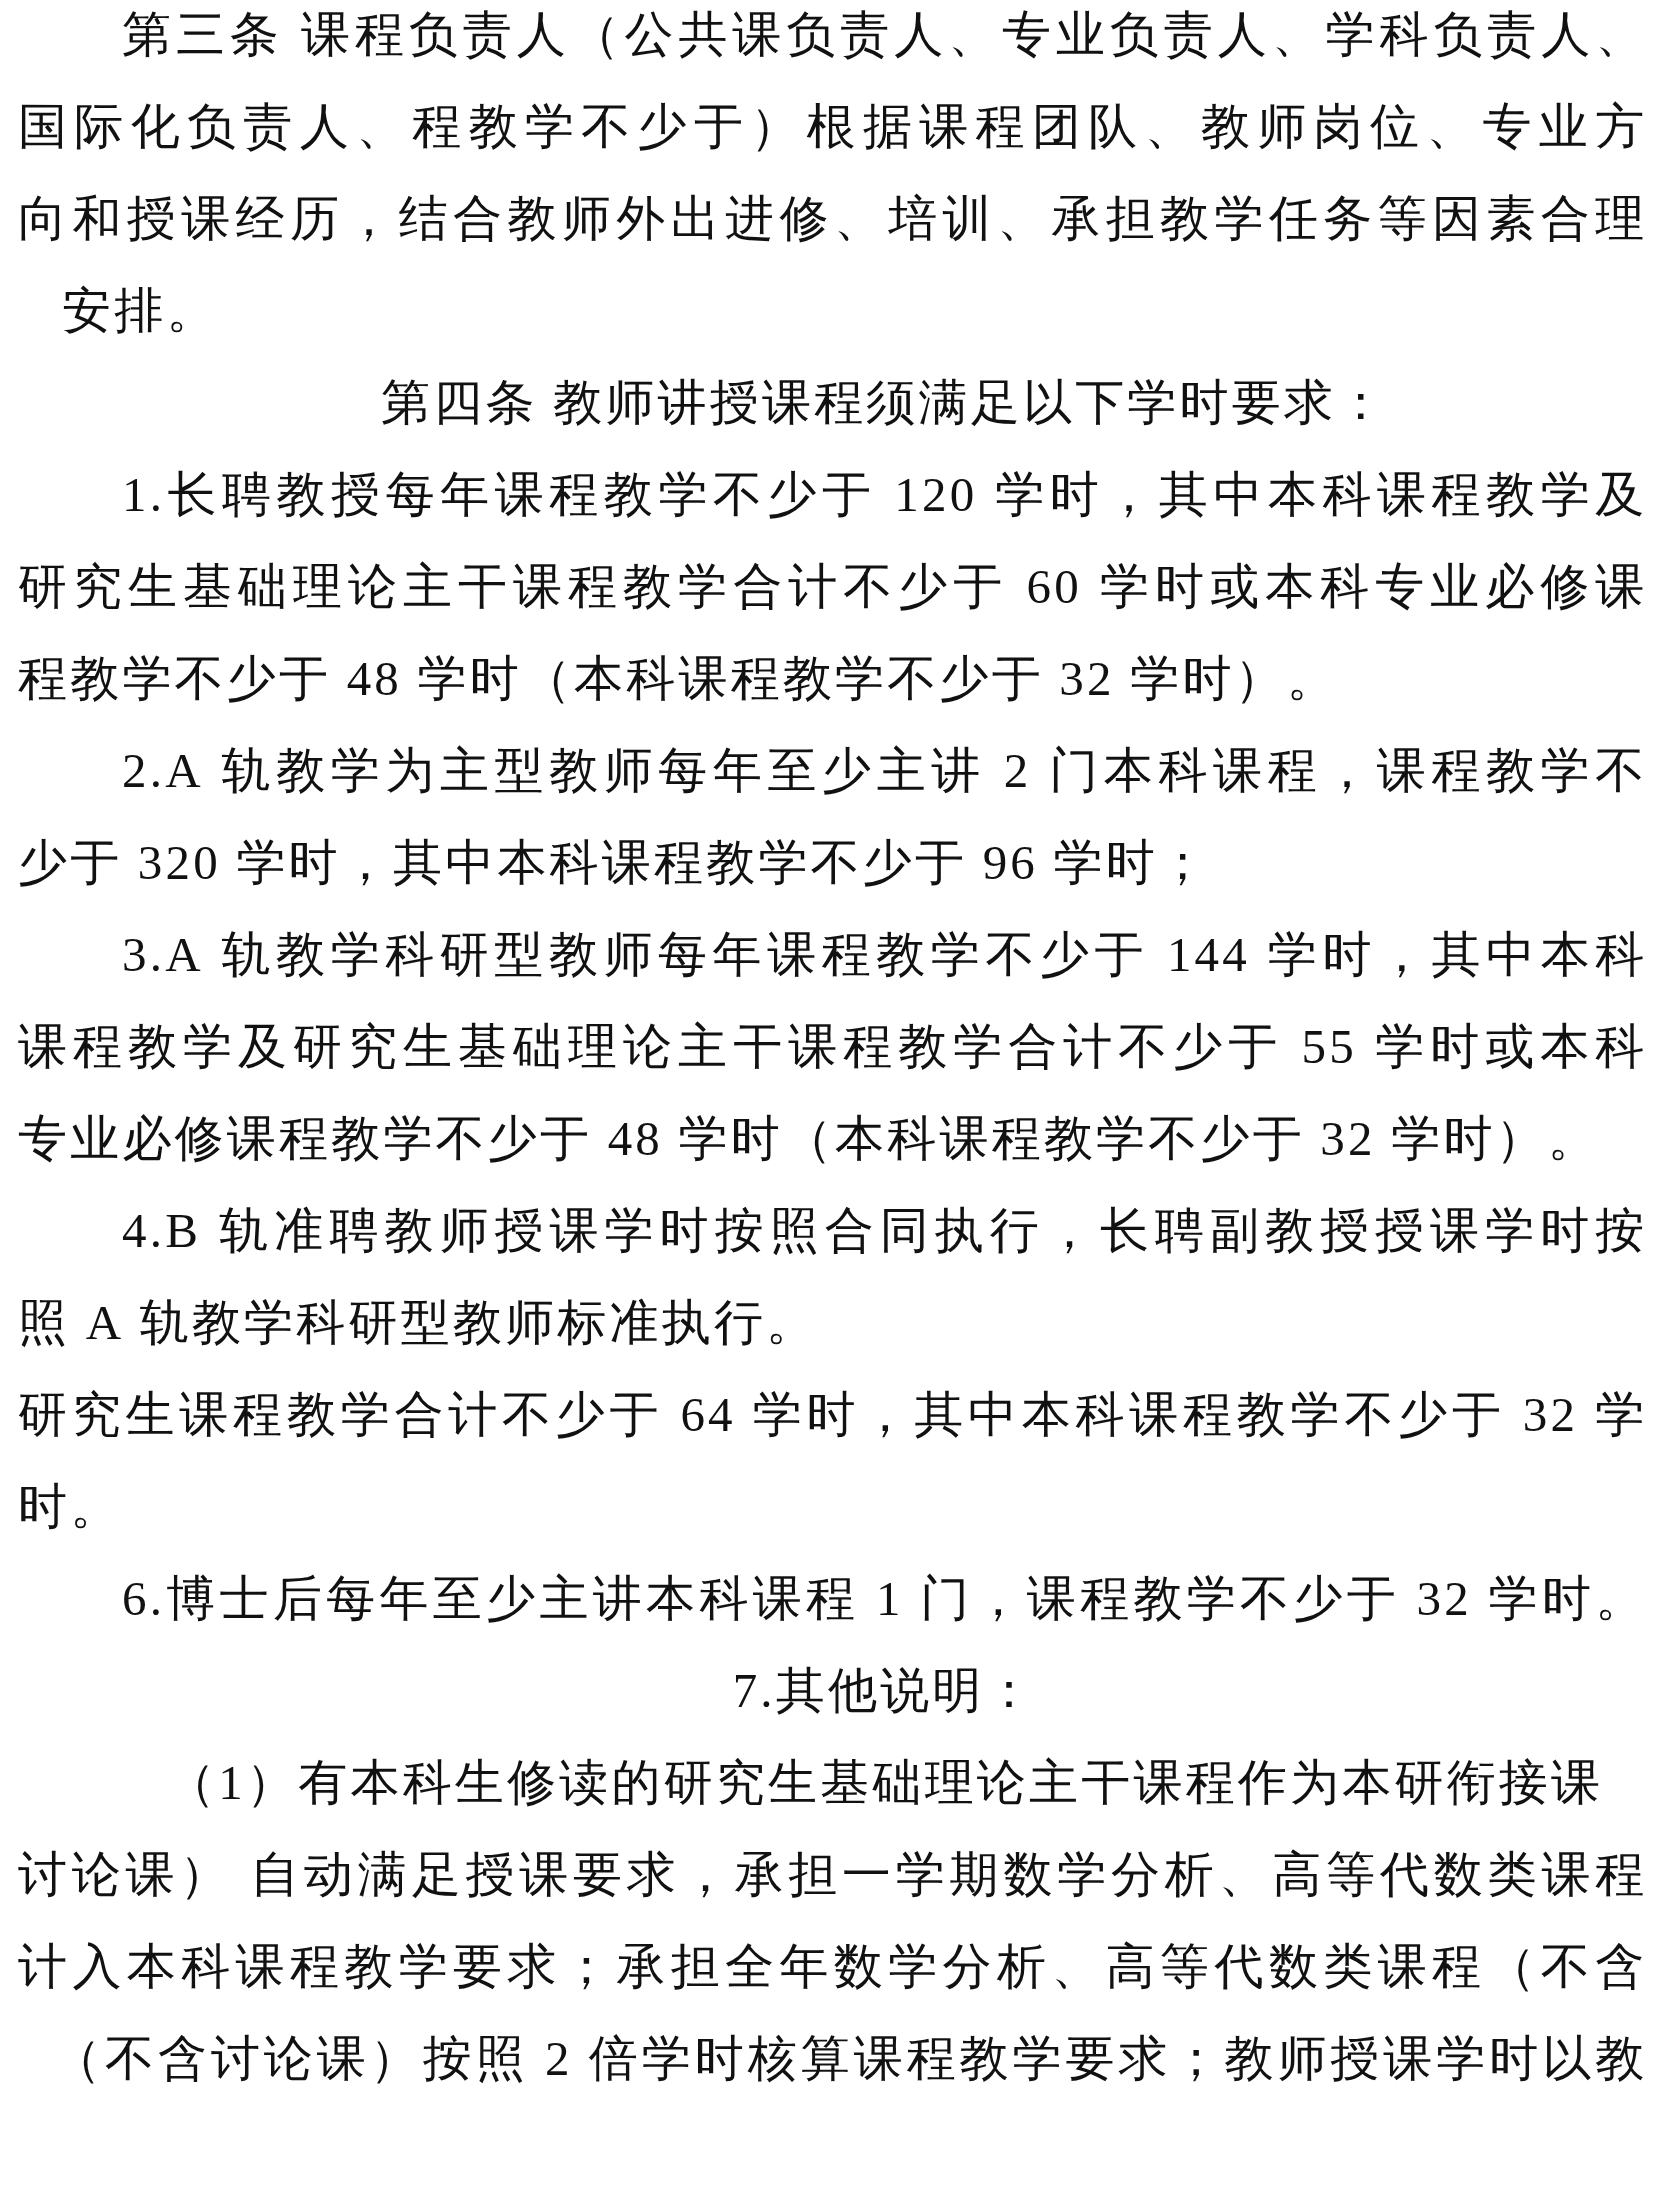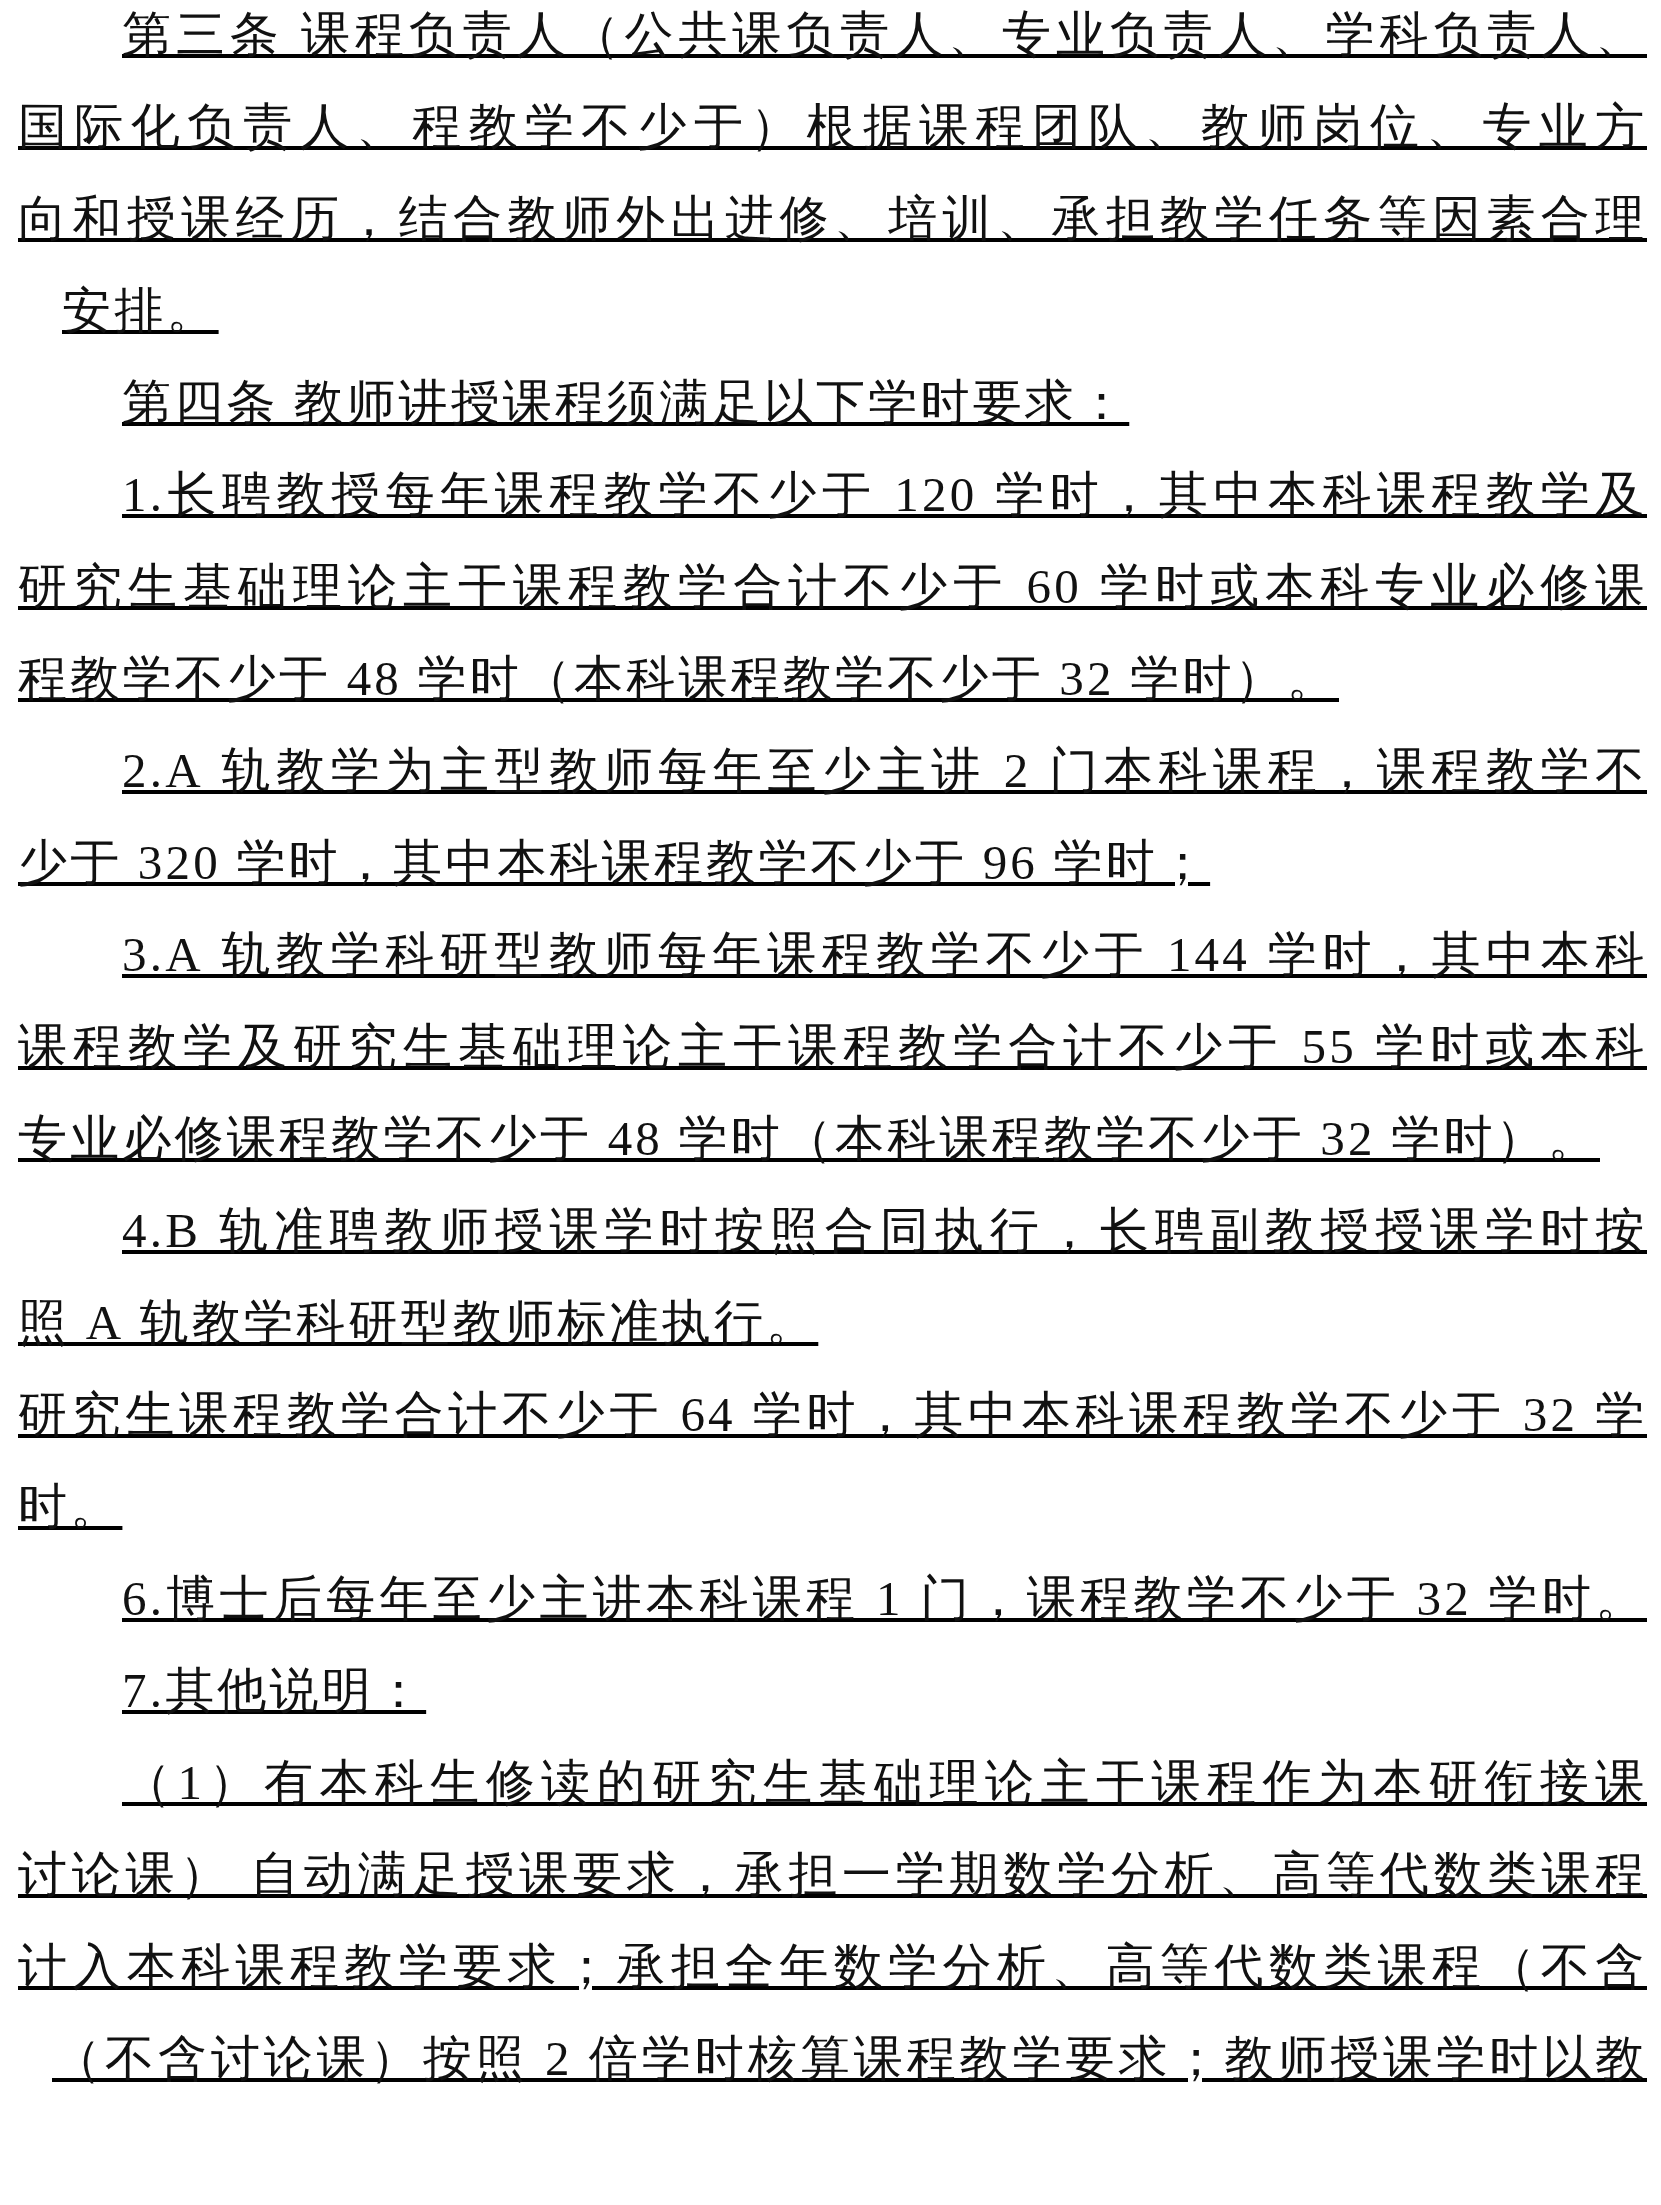--- a/index.html
+++ b/index.html
@@ -9,21 +9,20 @@
   }
   .page {
     position: relative;
     width: 1662px;
     height: 2205px;
     background: #ffffff;
     overflow: hidden;
     box-sizing: border-box;
     padding: 0 14.6px 0 18px;
     font-family: "Liberation Serif", "DejaVu Serif", serif;
-    text-decoration: underline;
   }
   .doc {
     margin-top: -11.4px;
   }
   .para {
     margin: 0;
     padding: 0;
   }
   .line {
     height: 92px;
@@ -37,20 +36,21 @@
     font-kerning: none;
   }
   .line.fill {
     text-align: justify;
     text-justify: inter-character;
     -moz-text-align-last: justify;
     text-align-last: justify;
   }
   .line.indent {
     text-indent: 104px;
+    text-align: center;
   }
 </style>
 </head>
 <body>
 
 <div class="page" style="background: rgb(255, 255, 255);">
   <div class="doc" id="doc">
       <div class="para">
         <div class="line indent fill" style="color: rgb(17, 17, 17);">第三条 课程负责人（公共课负责人、专业负责人、学科负责人、</div>
         <div class="line fill" style="color: rgb(17, 17, 17);">国际化负责人、程教学不少于）根据课程团队、教师岗位、专业方</div>

